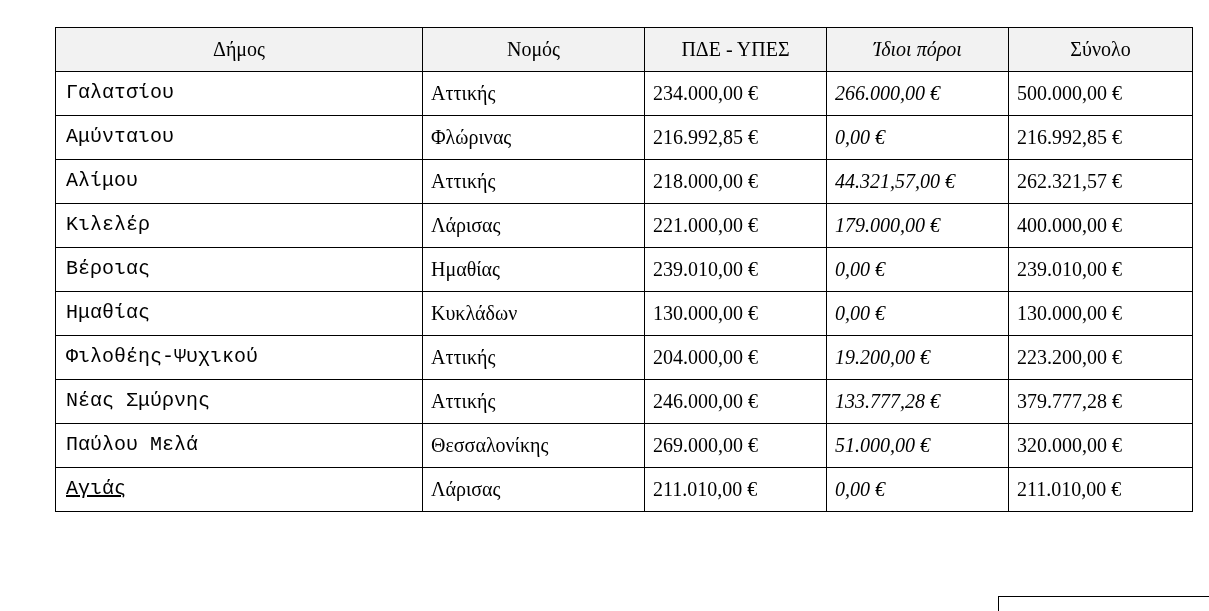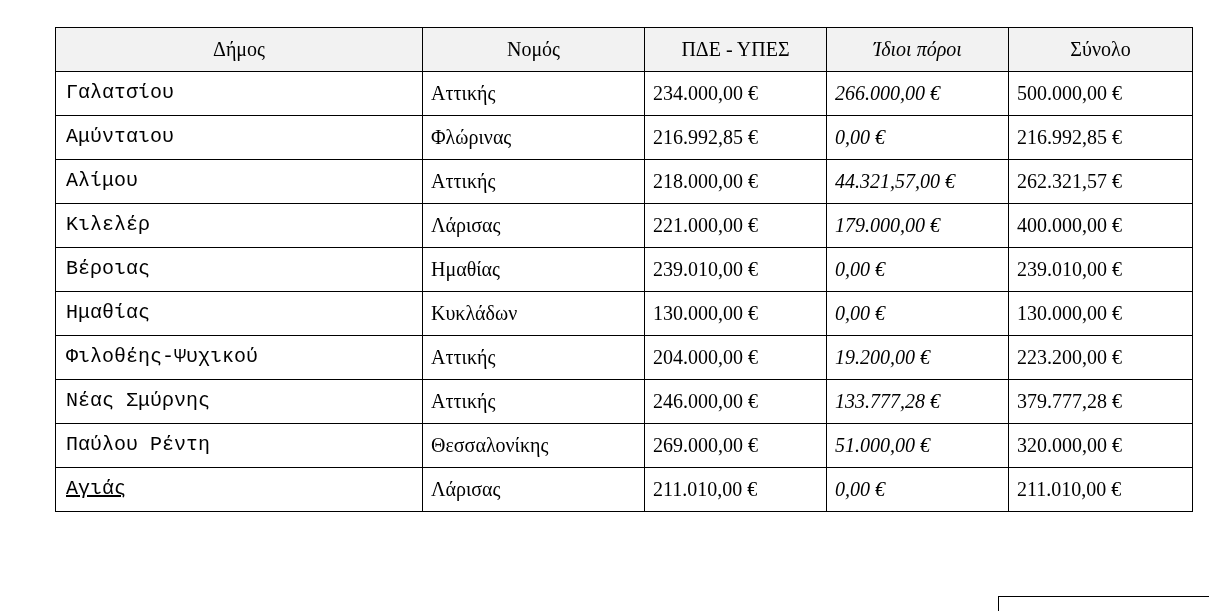--- a/index.html
+++ b/index.html
@@ -138,21 +138,21 @@
           <td class="col-synolo">223.200,00 €</td>
         </tr>
         <tr>
           <td class="col-dimos">Νέας Σμύρνης</td>
           <td class="col-nomos">Αττικής</td>
           <td class="col-pde">246.000,00 €</td>
           <td class="col-idioi">133.777,28 €</td>
           <td class="col-synolo">379.777,28 €</td>
         </tr>
         <tr>
-          <td class="col-dimos">Παύλου Ρέντη</td>
+          <td class="col-dimos">Παύλου Μελά</td>
           <td class="col-nomos">Θεσσαλονίκης</td>
           <td class="col-pde">269.000,00 €</td>
           <td class="col-idioi">51.000,00 €</td>
           <td class="col-synolo">320.000,00 €</td>
         </tr>
         <tr>
           <td class="col-dimos underlined">Αγιάς</td>
           <td class="col-nomos">Λάρισας</td>
           <td class="col-pde">211.010,00 €</td>
           <td class="col-idioi">0,00 €</td>

